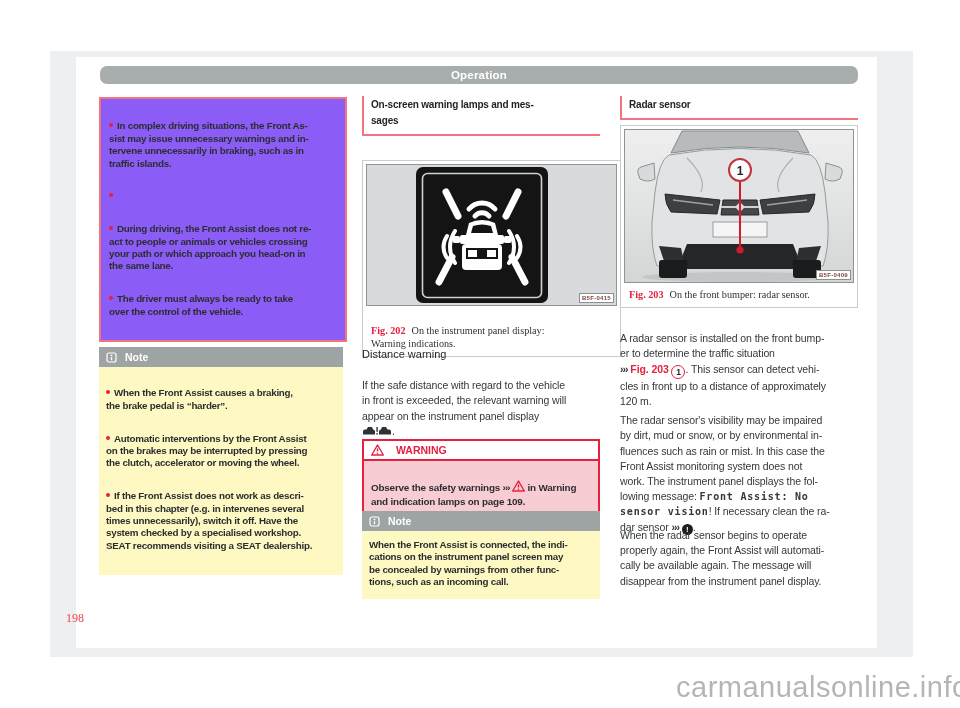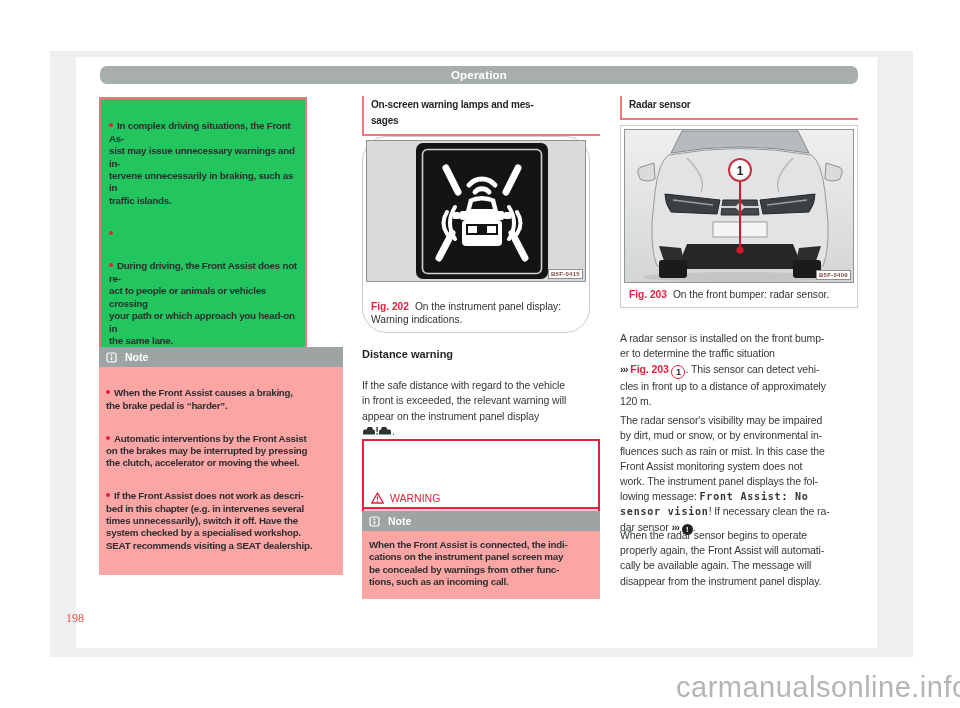--- a/index.html
+++ b/index.html
@@ -15,42 +15,42 @@
   .pre{white-space:pre-line;}
   .body-text{font-size:10.5px;line-height:15.2px;color:#33383b;letter-spacing:-0.1px;}
   .boxed-bold{font-weight:bold;font-size:9.8px;line-height:12.4px;color:#2b2e30;letter-spacing:-0.25px;}
   .b-para{margin-bottom:8px;}
   .b-para:last-child{margin-bottom:0;}
   .dot{display:inline-block;width:4px;height:4px;border-radius:50%;background:#e6203f;margin-right:4px;vertical-align:2px;}
 
   .col-heading{position:absolute;font-weight:bold;font-size:10px;line-height:16px;color:#1e2224;
                border-left:2px solid #f2747f;border-bottom:2px solid #f2747f;padding:1px 0 5px 7px;letter-spacing:-0.2px;}
 
-  .caution-box{position:absolute;left:99px;top:97px;width:208px;background:#22c55e;
+  .caution-box{position:absolute;left:99px;top:97px;width:248px;background:#8b5cf6;
                border:2px solid #f2747f;padding:9px 8px;box-sizing:border-box;}
 
   .note-box{position:absolute;box-sizing:border-box;}
   .note-head{height:20px;background:#9ea4a4;color:#fff;font-weight:bold;font-size:10.5px;
              display:flex;align-items:center;gap:8px;padding-left:7px;}
-  .note-body{background:#fca5a5;padding:8px 7px 10px 7px;}
+  .note-body{background:#fef9c3;padding:8px 7px 10px 7px;}
 
   .warn-box{position:absolute;left:362px;top:439px;width:238px;border:2px solid #e6203f;box-sizing:border-box;background:#fff;}
-  .warn-head{display:flex;align-items:center;gap:6px;padding:3px 7px;color:#e6203f;
-             font-weight:normal;font-size:10.5px;border-bottom:2px solid #e6203f;margin-top:48px;}
+  .warn-head{display:flex;align-items:center;gap:12px;padding:3px 7px;color:#e6203f;
+             font-weight:bold;font-size:10.5px;border-bottom:2px solid #e6203f;}
   .warn-body{background:#f8ccd3;padding:6px 7px 8px 7px;font-weight:bold;font-size:9.9px;
              line-height:13.4px;color:#2b2e30;letter-spacing:-0.2px;}
 
   .fig-frame{position:absolute;border:1px solid #c9cccc;background:#fff;padding:3px;box-sizing:border-box;}
   .fig-img{position:relative;border:1px solid #8f9496;background:#d8dadb;overflow:hidden;}
   .code-label{position:absolute;right:2px;bottom:2px;background:#fff;border:1px solid #8b8f90;
               font-size:6px;line-height:8px;padding:0 2px;color:#7c443c;font-weight:bold;letter-spacing:.3px;}
-  .fig-caption{padding:5px 5px 3px 5px;font-size:10.2px;line-height:13px;color:#2e3234;}
+  .fig-caption{padding:5px 5px 3px 5px;font-size:10.2px;line-height:13px;color:#2e3234;font-family:Liberation Serif, serif;}
   .fig-label{color:#e6203f;font-weight:bold;margin-right:6px;}
 
-  .sub-head{position:absolute;font-weight:bold;font-size:11px;color:#1e2224;}
+  .sub-head{position:absolute;font-weight:normal;font-size:11px;color:#1e2224;}
 
   .chev{font-weight:bold;letter-spacing:-1px;color:#2b2e30;}
   .figref{color:#e6203f;font-weight:bold;}
   .callout-inline{display:inline-block;width:12px;height:12px;border:1.4px solid #e6203f;border-radius:50%;
                   font-size:8.5px;font-weight:bold;color:#222;text-align:center;line-height:12px;
                   vertical-align:-2px;background:#fff;}
   .excl-circle{display:inline-block;width:11px;height:11px;border-radius:50%;background:#1e1e1e;color:#fff;
                font-size:8px;font-weight:bold;text-align:center;line-height:11px;vertical-align:-1px;}
   .mono{font-family:"DejaVu Sans Mono",monospace;font-weight:bold;font-size:10px;letter-spacing:.8px;}
 
@@ -104,21 +104,21 @@
 bed in this chapter (e.g. in intervenes several
 times unnecessarily), switch it off. Have the
 system checked by a specialised workshop.
 SEAT recommends visiting a SEAT dealership.</span></div>
     </div>
   </div>
 
   <div class="col-heading pre" style="left:362px;top:96px;width:229px;">On-screen warning lamps and mes-
 sages</div>
 
-  <div class="fig-frame" style="left:362px;top:136px;width:228px;border-radius:25px;">
+  <div class="fig-frame" style="left:362px;top:160px;width:259px;">
     <div class="fig-img" style="height:140px;">
       <svg width="230" height="140" viewBox="0 0 230 140">
         <rect width="230" height="140" fill="#d8dadb"></rect>
         <rect x="49" y="2" width="132" height="136" rx="7" fill="#141414"></rect>
         <rect x="55.5" y="8.5" width="119" height="124" rx="5" fill="none" stroke="#cfd2d2" stroke-width="1.6"></rect>
         <g transform="translate(49,0)">
 
           <path d="M53,44 A17 17 0 0 1 79,44" fill="none" stroke="#fff" stroke-width="5" stroke-linecap="round"></path>
           <path d="M59,51 A9 9 0 0 1 73,51" fill="none" stroke="#fff" stroke-width="5" stroke-linecap="round"></path>
 

